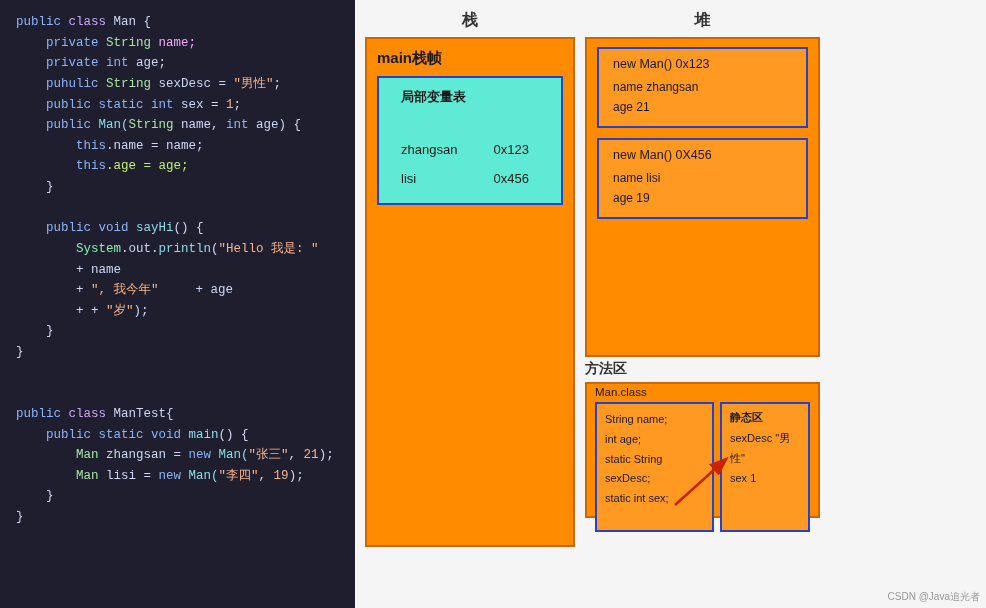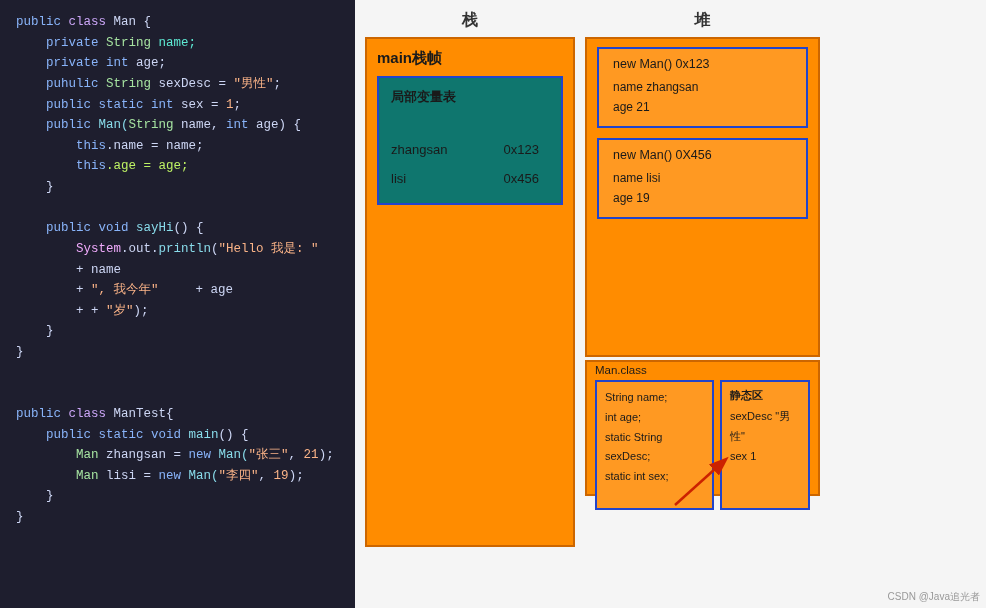--- a/index.html
+++ b/index.html
@@ -68,23 +68,23 @@
     .stack-frame-title {
       font-size: 15px;
       font-weight: bold;
       color: #1a1a1a;
       margin-bottom: 8px;
       font-family: Arial, sans-serif;
     }
 
     .local-var-box {
       border: 2.5px solid #2244cc;
-      background: #0f766e;
+      background: #5eead4;
       width: 100%;
-      padding: 10px 12px;
+      padding: 10px 22px;
       margin-top: 8px;
     }
 
     .local-var-title {
       font-size: 13px;
       font-weight: bold;
       color: #1a1a1a;
       margin-bottom: 30px;
       font-family: Arial, sans-serif;
     }
@@ -248,31 +248,31 @@
       color: #999;
       font-family: Arial, sans-serif;
     }
   </style>
 </head>
 <body>
 
 <div class="code-panel">
   <div id="code-lines">
       <div class="code-line"><span style="color: rgb(137, 180, 250);">public </span><span style="color: rgb(203, 166, 247);">class </span><span style="color: rgb(205, 214, 244);">Man {</span></div>
-      <div class="code-line"><span style="color: rgb(205, 214, 244);">    </span><span style="color: rgb(137, 180, 250);">private </span><span style="color: rgb(166, 227, 161);">String </span><span style="color: #5eead4; font-family: Liberation Mono, monospace;">name;</span></div>
+      <div class="code-line"><span style="color: rgb(205, 214, 244);">    </span><span style="color: rgb(137, 180, 250);">private </span><span style="color: rgb(166, 227, 161);">String </span><span style="color: #f0abfc; font-family: Liberation Mono, monospace;">name;</span></div>
       <div class="code-line"><span style="color: rgb(205, 214, 244);">    </span><span style="color: rgb(137, 180, 250);">private </span><span style="color: rgb(137, 180, 250);">int </span><span style="color: rgb(205, 214, 244);">age;</span></div>
       <div class="code-line"><span style="color: rgb(205, 214, 244);">    </span><span style="color: rgb(137, 180, 250);">puhulic </span><span style="color: rgb(166, 227, 161);">String </span><span style="color: rgb(205, 214, 244);">sexDesc = </span><span style="color: rgb(250, 179, 135);">"男性"</span><span style="color: rgb(205, 214, 244);">;</span></div>
       <div class="code-line"><span style="color: rgb(205, 214, 244);">    </span><span style="color: rgb(137, 180, 250);">public </span><span style="color: rgb(137, 180, 250);">static </span><span style="color: rgb(137, 180, 250);">int </span><span style="color: rgb(205, 214, 244);">sex = </span><span style="color: rgb(250, 179, 135);">1</span><span style="color: rgb(205, 214, 244);">;</span></div>
       <div class="code-line"><span style="color: rgb(205, 214, 244);">    </span><span style="color: rgb(137, 180, 250);">public </span><span style="color: rgb(137, 220, 235);">Man(</span><span style="color: rgb(166, 227, 161);">String </span><span style="color: rgb(205, 214, 244);">name, </span><span style="color: rgb(137, 180, 250);">int </span><span style="color: rgb(205, 214, 244);">age) {</span></div>
       <div class="code-line"><span style="color: rgb(205, 214, 244);">        </span><span style="color: rgb(137, 180, 250);">this</span><span style="color: rgb(205, 214, 244); margin-top: 44px;">.name = name;</span></div>
       <div class="code-line"><span style="color: rgb(205, 214, 244);">        </span><span style="color: rgb(137, 180, 250);">this</span><span style="color: #bef264; font-family: Liberation Mono, monospace;">.age = age;</span></div>
       <div class="code-line"><span style="color: rgb(205, 214, 244);">    }</span></div>
       <div class="code-line">&nbsp;</div>
       <div class="code-line"><span style="color: rgb(205, 214, 244);">    </span><span style="color: rgb(137, 180, 250);">public </span><span style="color: rgb(137, 180, 250);">void </span><span style="color: rgb(137, 220, 235);">sayHi</span><span style="color: rgb(205, 214, 244);">() {</span></div>
-      <div class="code-line"><span style="color: rgb(205, 214, 244);">        </span><span style="color: #f0abfc;">System</span><span style="color: rgb(205, 214, 244); font-family: Liberation Mono, monospace;">.out.</span><span style="color: rgb(137, 220, 235);">println</span><span style="color: rgb(205, 214, 244);">(</span><span style="color: rgb(250, 179, 135);">"Hello 我是: "</span></div>
+      <div class="code-line"><span style="color: rgb(205, 214, 244);">        </span><span style="color: #86efac;">System</span><span style="color: rgb(205, 214, 244); font-family: Liberation Mono, monospace;">.out.</span><span style="color: rgb(137, 220, 235);">println</span><span style="color: rgb(205, 214, 244);">(</span><span style="color: rgb(250, 179, 135);">"Hello 我是: "</span></div>
       <div class="code-line"><span style="color: rgb(205, 214, 244);">        + name</span></div>
       <div class="code-line"><span style="color: rgb(205, 214, 244);">        + </span><span style="color: rgb(250, 179, 135);">", 我今年"</span><span style="color: rgb(205, 214, 244); margin-left: 37px;">+ age</span></div>
       <div class="code-line"><span style="color: rgb(205, 214, 244);">        + + </span><span style="color: rgb(250, 179, 135);">"岁"</span><span style="color: rgb(205, 214, 244);">);</span></div>
       <div class="code-line"><span style="color: rgb(205, 214, 244);">    }</span></div>
       <div class="code-line"><span style="color: rgb(205, 214, 244);">}</span></div>
       <div class="code-line">&nbsp;</div>
       <div class="code-line">&nbsp;</div>
       <div class="code-line"><span style="color: rgb(137, 180, 250);">public </span><span style="color: rgb(203, 166, 247);">class </span><span style="color: rgb(205, 214, 244);">ManTest{</span></div>
       <div class="code-line"><span style="color: rgb(205, 214, 244);">    </span><span style="color: rgb(137, 180, 250);">public </span><span style="color: rgb(137, 180, 250);">static </span><span style="color: rgb(137, 180, 250);">void </span><span style="color: rgb(137, 220, 235);">main</span><span style="color: rgb(205, 214, 244);">() {</span></div>
       <div class="code-line"><span style="color: rgb(205, 214, 244);">        </span><span style="color: rgb(166, 227, 161);">Man </span><span style="color: rgb(205, 214, 244);">zhangsan = </span><span style="color: rgb(137, 180, 250);">new </span><span style="color: rgb(137, 220, 235);">Man(</span><span style="color: rgb(250, 179, 135);">"张三"</span><span style="color: rgb(205, 214, 244);">, </span><span style="color: rgb(250, 179, 135);">21</span><span style="color: rgb(205, 214, 244);">);</span></div>
@@ -316,20 +316,21 @@
       <div class="heap-obj">
         <div class="heap-obj-header">new  Man()   0X456</div>
         <div class="heap-obj-field">
           name  lisi<br>age   19
         </div>
       </div>
     </div>
   </div>
 
   <div class="method-section">
+    <div class="method-area-title">方法区</div>
     <div class="method-box">
       <div class="man-class-label">Man.class</div>
       <div class="method-inner">
         <div class="method-fields-box">
           <div class="method-fields-text">
             String name;<br>
             int age;<br>
             static String sexDesc;<br>
             static int sex;
           </div>

